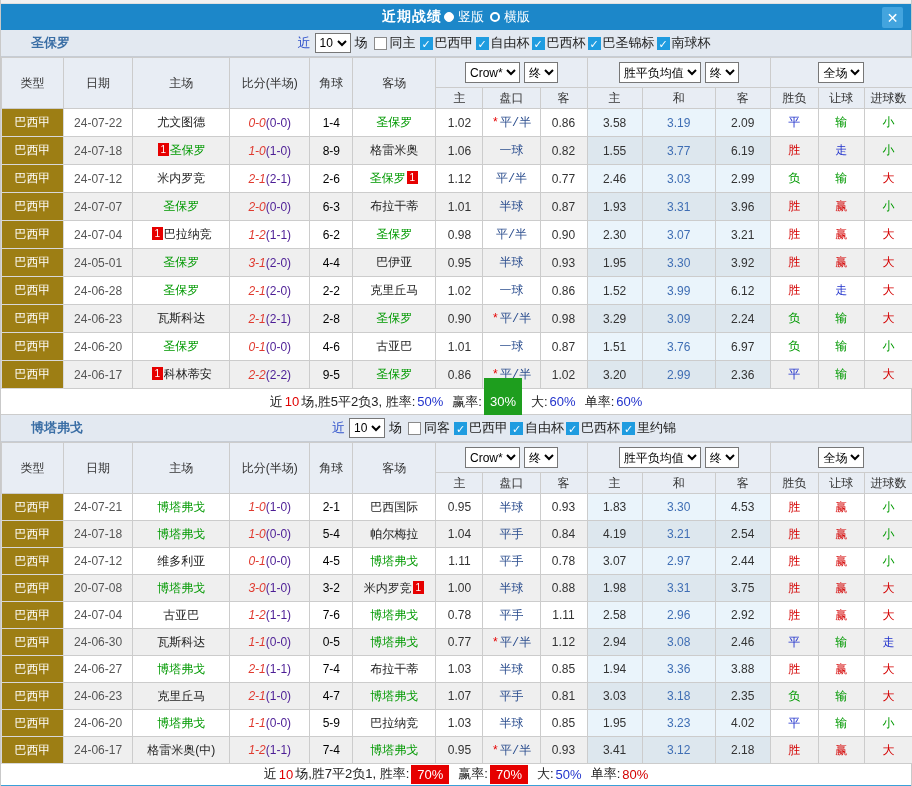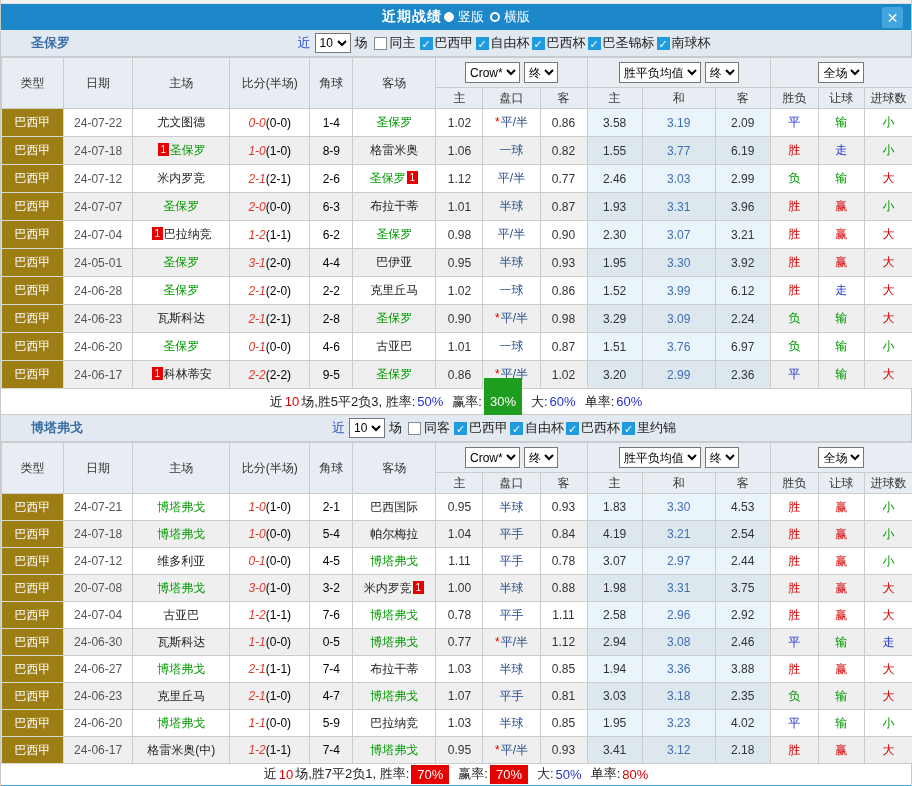--- a/index.html
+++ b/index.html
@@ -60,22 +60,22 @@
   td.date { color: #555; }
   td.avg { background: rgba(160, 205, 235, 0.22); color: #333; }
   td.avg.mid { color: #3f6eb4; }
   .tname { color: #222; }
   .tname.green { color: #009900; }
   .badge {
     display: inline-block; background: #e60000; color: #fff; font-size: 10px;
     min-width: 11px; height: 13px; line-height: 13px; padding: 0 1px; margin: 0 1px; vertical-align: 1px;
   }
   .ft { color: #e03a2f; font-style: italic; }
-  .ht { color: #000000; }
-  td.pan { color: #2d4f8f; }
+  .ht { color: #4c1d95; }
+  td.pan { color: #2d4f8f; font-family: Liberation Mono, monospace; }
   .star { color: #e60000; margin-right: 1px; }
   td.odd { color: #333; }
   [data-style="red"]   { color: #d40000; }
   [data-style="green"] { color: #009900; }
   [data-style="blue"]  { color: #2233cc; }
   [data-style="green-bg"] { background: #1e9e1e; color: #fff; padding: 16px 6px; }
   [data-style="red-bg"]   { background: #e60000; color: #fff; padding: 2px 6px; }
   
   .summary {
     height: 26px; background: #fff; border-bottom: 1px solid #ccc;

